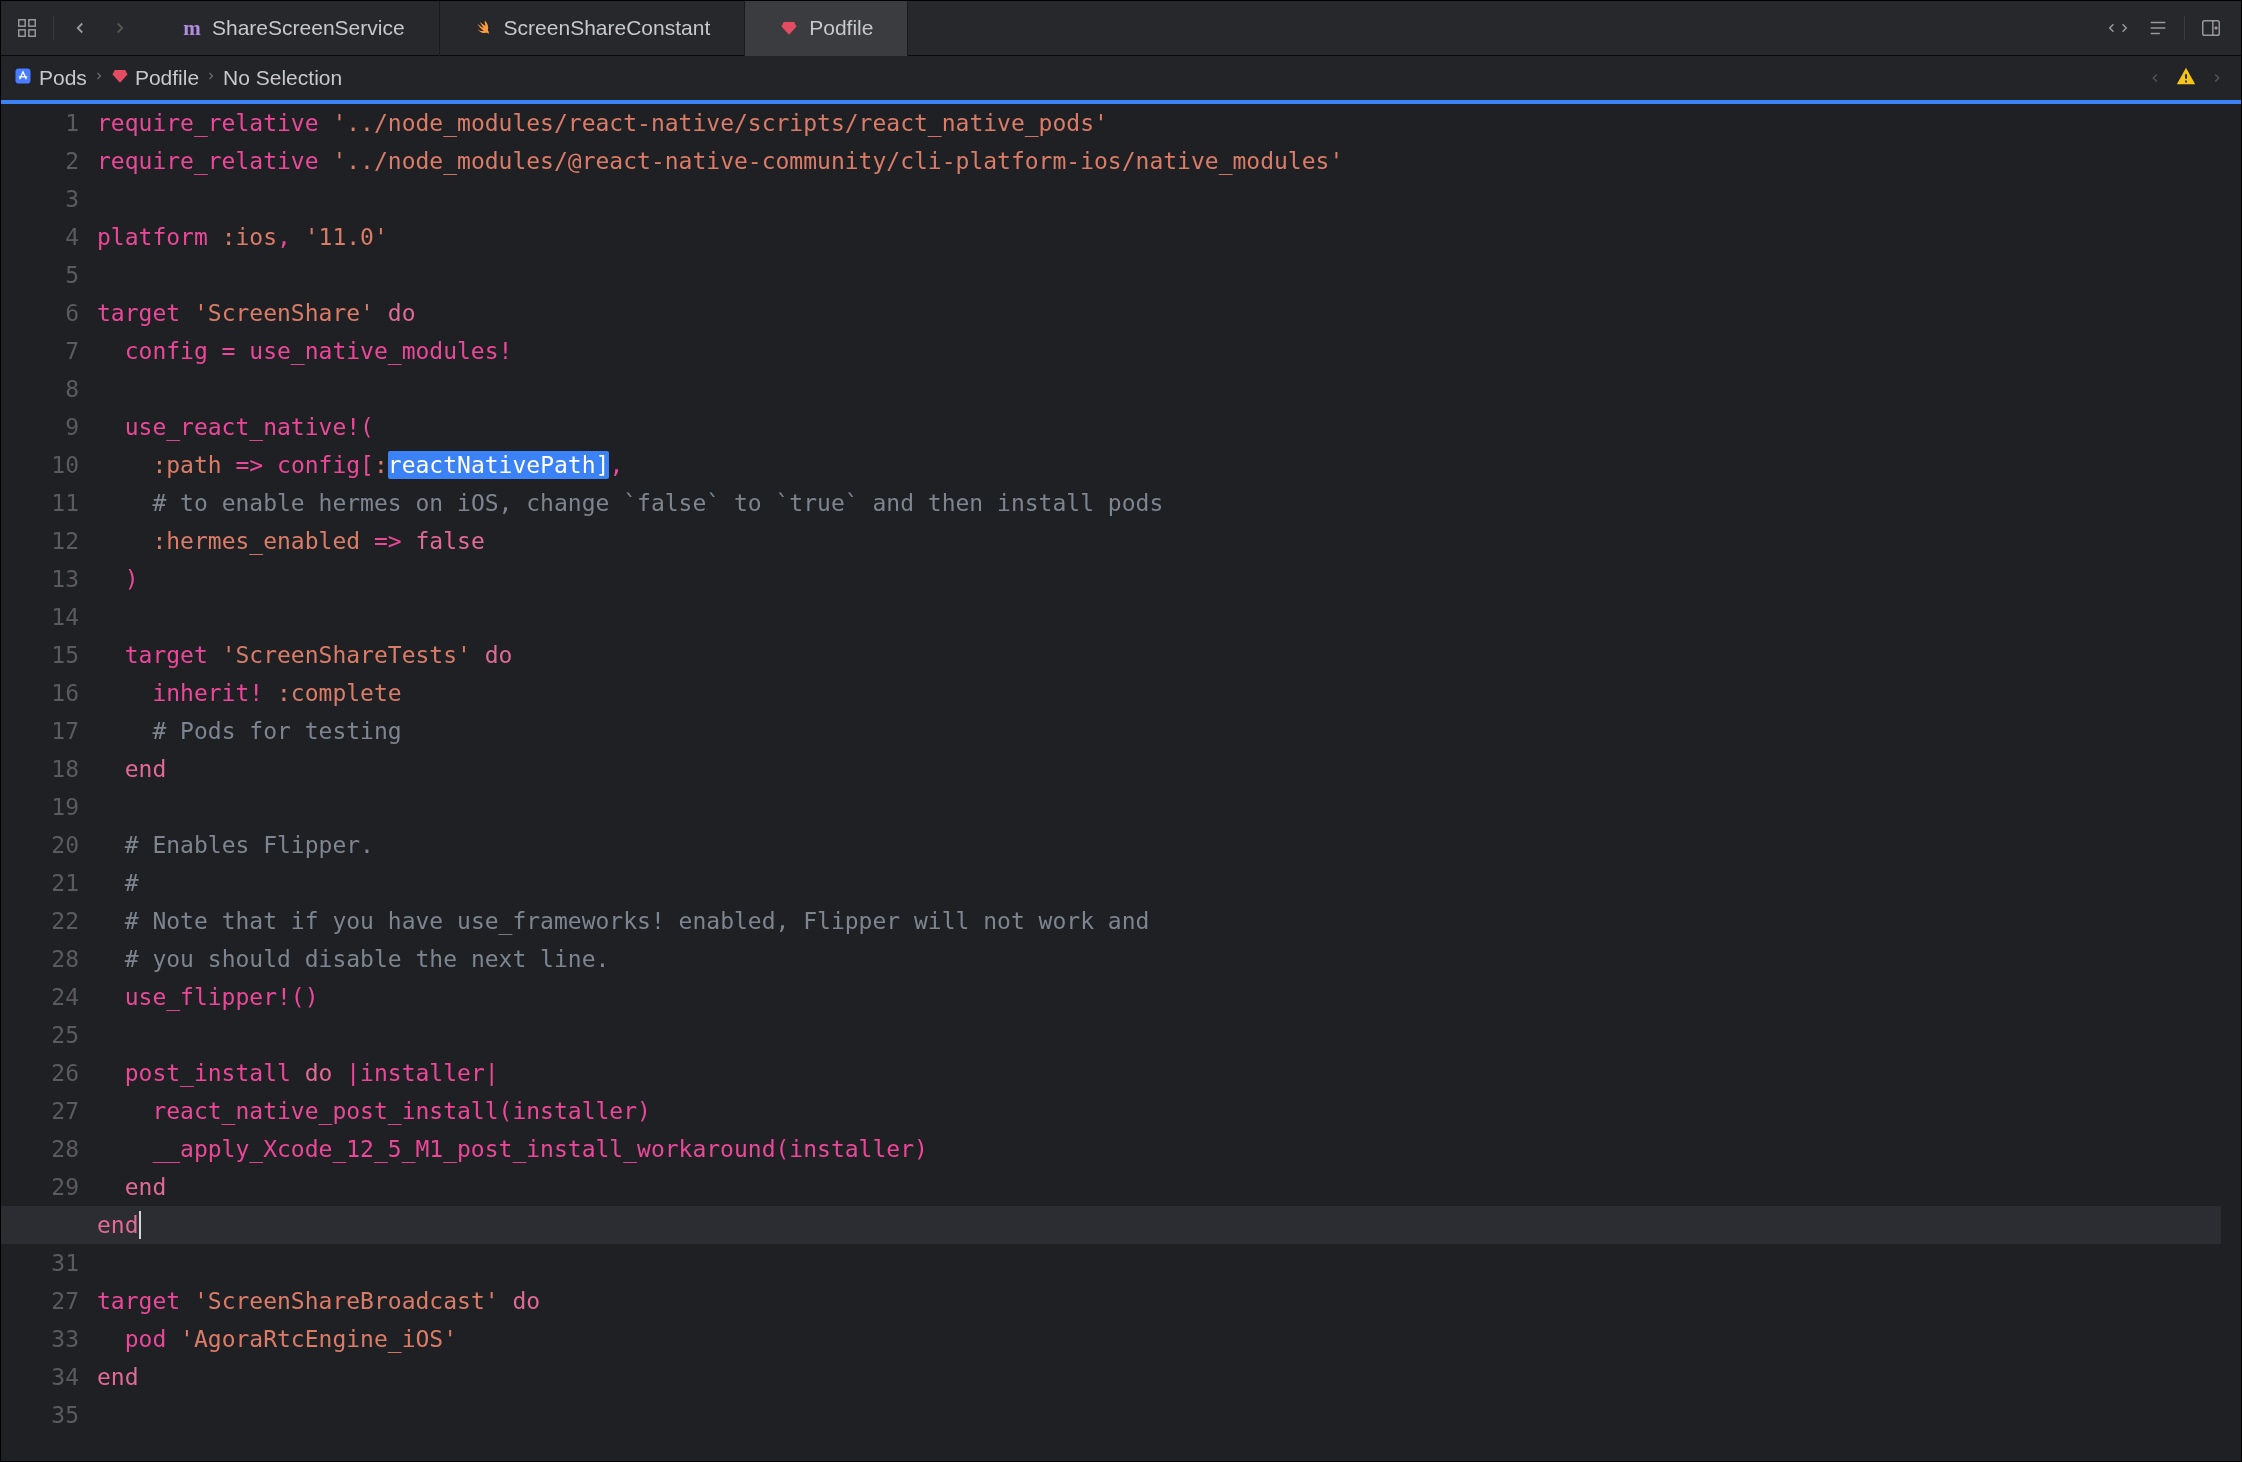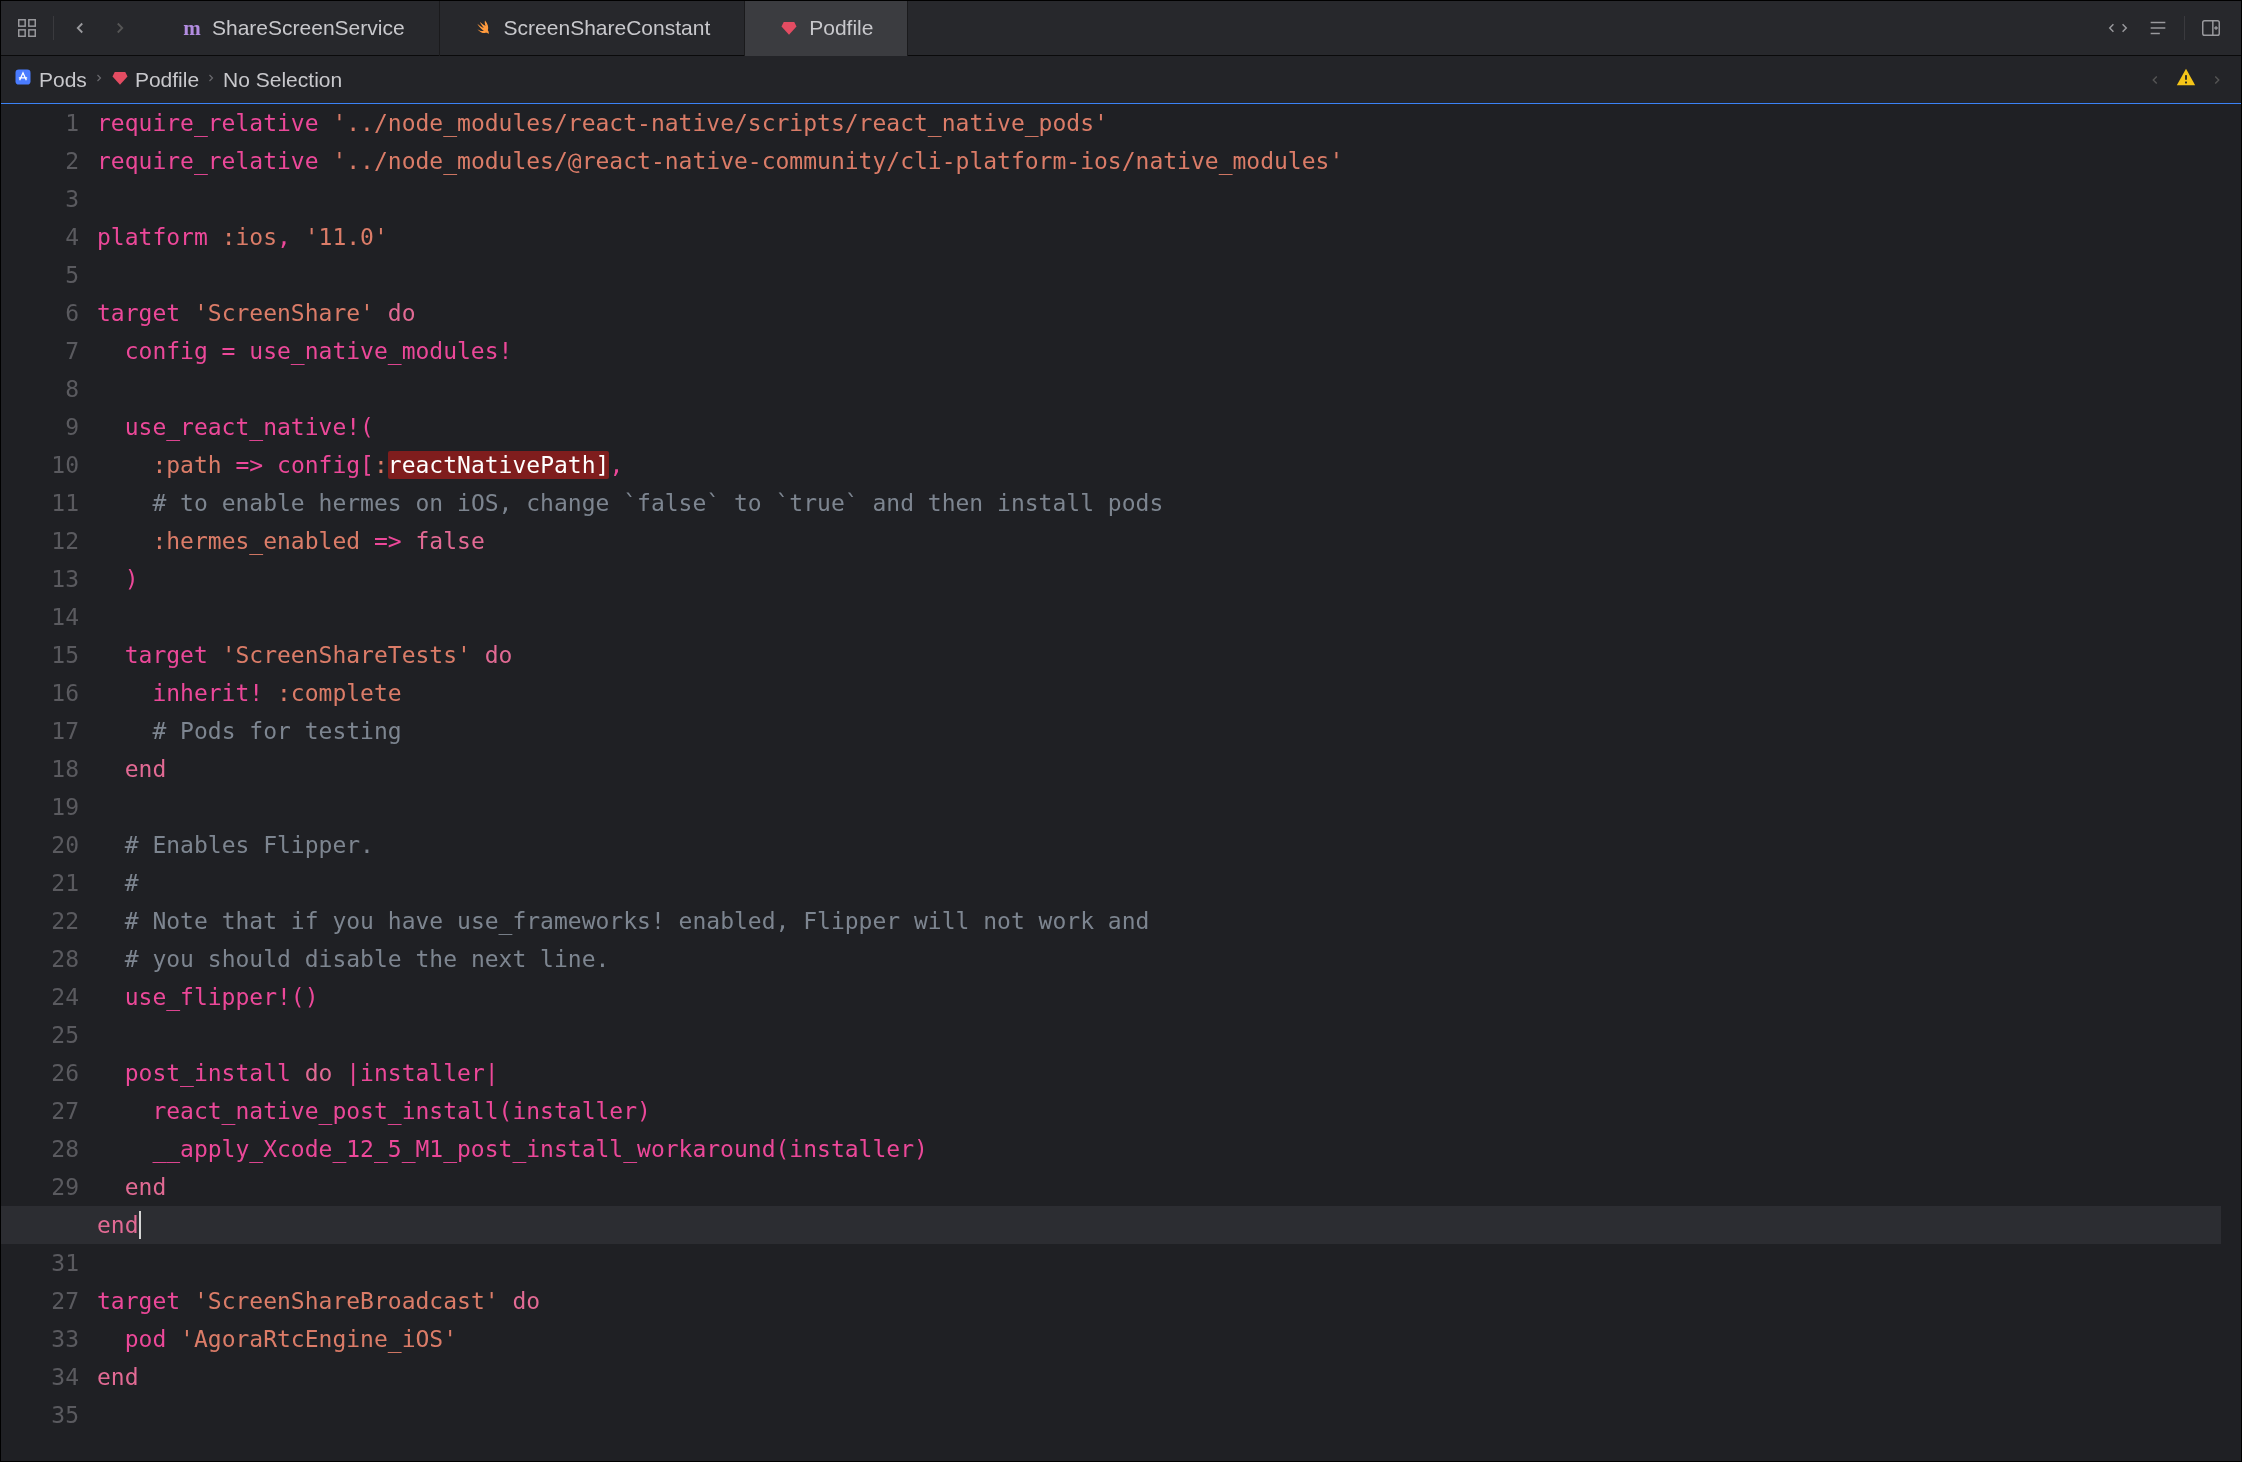--- a/index.html
+++ b/index.html
@@ -75,21 +75,21 @@
     .toolbar-right {
       margin-left: auto;
       display: flex;
       align-items: center;
       gap: 4px;
       padding-right: 4px;
     }
     .breadcrumb {
       height: 48px;
       background: #232428;
-      border-bottom: 1px solid #3b82f6;
+      border-bottom: 4px solid #3b82f6;
       display: flex;
       align-items: center;
       padding: 0 12px;
       font-family: -apple-system, 'SF Pro Text', sans-serif;
       font-size: 21px;
       color: #c8c8cc;
     }
     .bc-item {
       display: flex;
       align-items: center;
@@ -145,21 +145,21 @@
       width: 0;
     }
     
     .s-default { color: #ec4899; }
     .s-keyword { color: #e26a94; }
     .s-string  { color: #db7c68; }
     .s-symbol  { color: #db7c68; }
     .s-comment { color: #7d8590; }
     .s-false   { color: #e26a94; }
     .highlight {
-      background: #7f1d1d;
+      background: #3b82f6;
       color: #ffffff;
       border-radius: 2px;
       padding: 1px 0;
     }
     .cursor {
       display: inline-block;
       width: 2px;
       height: 28px;
       background: #d4d4d4;
       vertical-align: middle;

